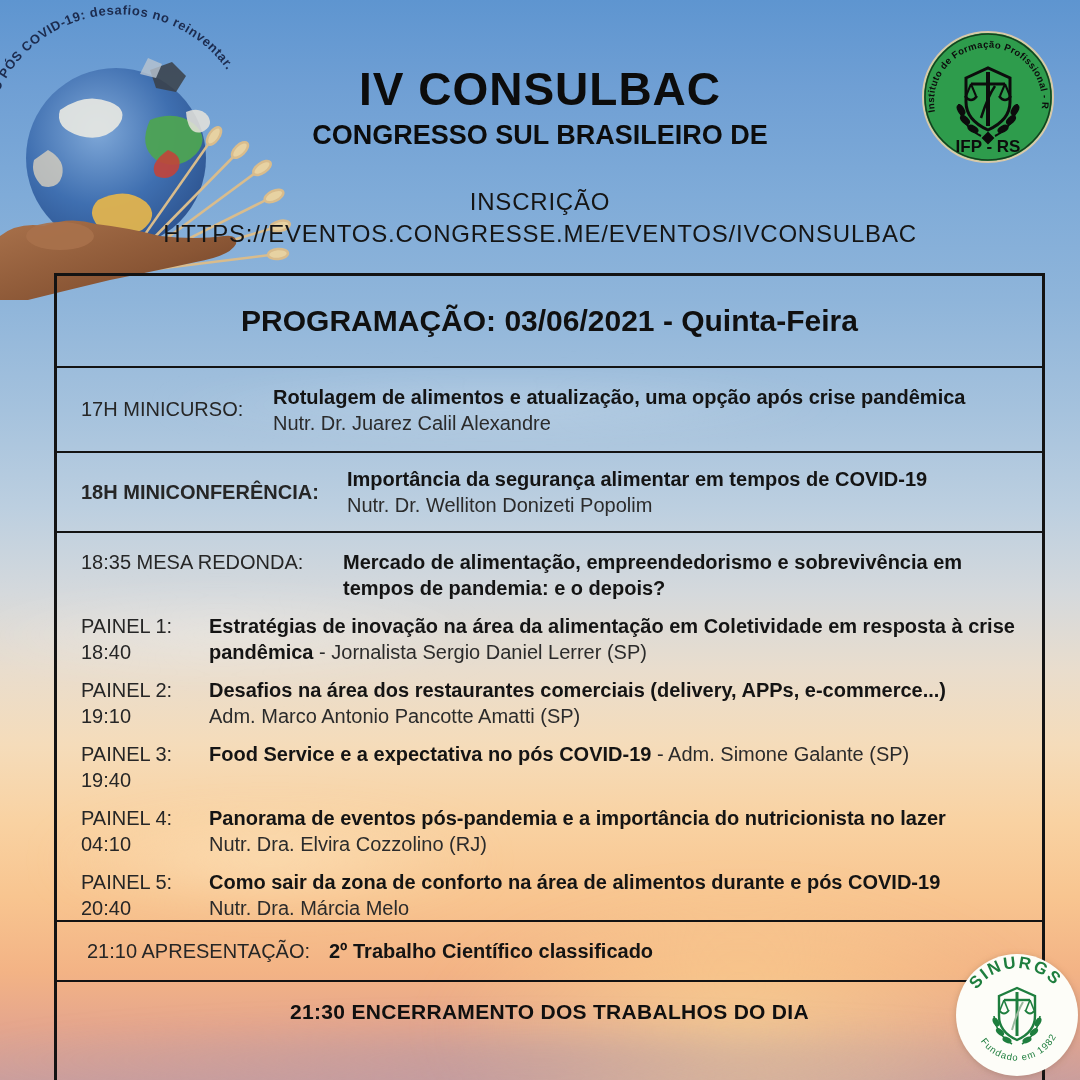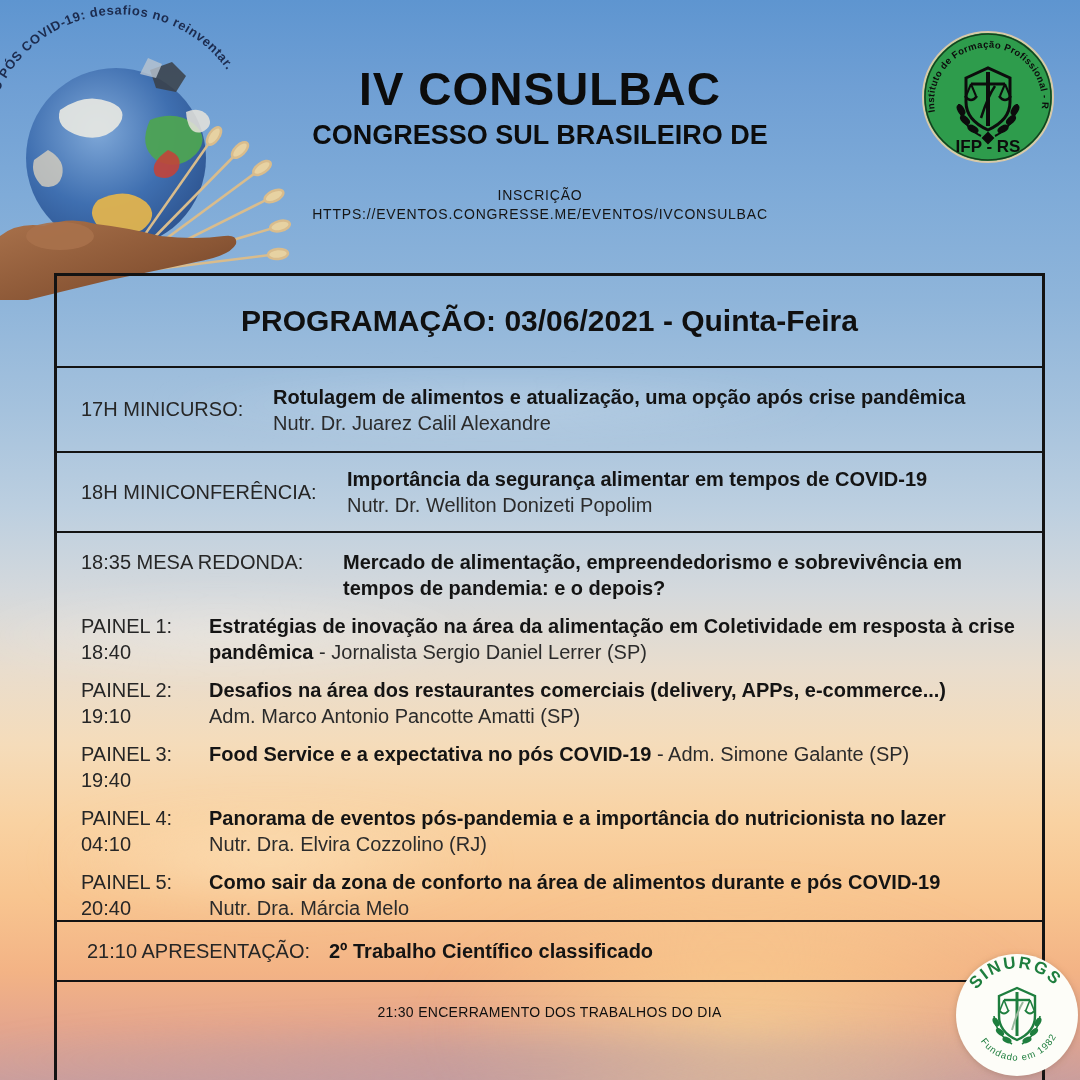--- a/index.html
+++ b/index.html
@@ -26,21 +26,21 @@
        background:radial-gradient(ellipse at center, rgba(255,236,200,.55), rgba(255,236,200,0) 70%); filter:blur(20px);}
   .c4{ left:430px; top:890px; width:620px; height:280px;
        background:radial-gradient(ellipse at center, rgba(255,226,150,.60), rgba(255,226,150,0) 70%); filter:blur(22px);}
   .c5{ left:-40px; top:1020px; width:1160px; height:80px;
        background:radial-gradient(ellipse at center, rgba(176,150,165,.45), rgba(176,150,165,0) 75%); filter:blur(14px);}
 
   
   .header-block{ position:absolute; left:0; top:62px; width:1080px; text-align:center; }
   .title{ font-size:46px; font-weight:800; letter-spacing:1px; color:#0c0c0c; }
   .subtitle{ font-size:27px; font-weight:800; line-height:1.18; color:#0c0c0c; margin-top:4px; }
-  .inscription{ margin-top:34px; font-size:14px; letter-spacing:.8px; color:#151515; line-height:1.35; }
+  .inscription{ margin-top:34px; font-size:24px; letter-spacing:.8px; color:#151515; line-height:1.35; }
 
   
   .illustration{ position:absolute; left:0; top:0; }
   .ifp-logo{ position:absolute; left:921px; top:30px; }
   .sinurgs-logo{ position:absolute; left:954px; top:952px; filter:drop-shadow(0 1px 3px rgba(90,60,30,.25)); }
 
   
   .schedule{
     position:absolute; left:54px; top:273px; width:991px; height:948px;
     border:3px solid #131313; display:flex; flex-direction:column;
@@ -49,31 +49,31 @@
   .s-row{ border-top:2.5px solid #131313; display:flex; align-items:center; }
   .s-row:first-child{ border-top:none; }
   .s-header{ height:90px; justify-content:center; }
   .s-header .hdr-text{ font-size:30px; font-weight:800; color:#101010; }
   .r1{ height:85px; } .r2{ height:80px; }
   .r-big{ height:389px; flex-direction:column; align-items:stretch; justify-content:flex-start;
           padding:16px 14px 2px 24px; gap:12px; }
   .r4{ height:60px; } .r5{ height:61px; justify-content:center; }
   .row-inner{ display:flex; align-items:center; width:100%; padding-left:24px; }
   .lbl{ color:#262626; font-weight:400; flex:none; }
-  .lbl-r1{ width:192px; } .lbl-r2{ width:266px; } .lbl-r4{ width:248px; padding-left:6px; }
+  .lbl-r1{ width:192px; } .lbl-r2{ width:266px;font-weight:bold; } .lbl-r4{ width:248px; padding-left:6px; }
   .content{ display:flex; flex-direction:column; line-height:1.3; }
   .t-bold{ font-weight:700; color:#141414; }
   .t-reg{ font-weight:400; color:#2b2b2b; }
   .session{ display:flex; align-items:flex-start; }
   .sess-lbl{ flex:none; display:flex; flex-direction:column; color:#262626; line-height:1.3; }
   .sess-lbl-mesa{ width:262px; }
   .sess-lbl-painel{ width:128px; }
   .sess-content{ line-height:1.3; }
   .mesa-content{ max-width:630px; }
-  .closing{ font-size:14px; font-weight:400; color:#101010; letter-spacing:.3px; }
+  .closing{ font-size:21px; font-weight:700; color:#101010; letter-spacing:.3px; }
 </style>
 </head>
 <body>
 
 <div class="poster">
 
   <div class="cloud c1"></div>
   <div class="cloud c2"></div>
   <div class="cloud c3"></div>
   <div class="cloud c4"></div>

